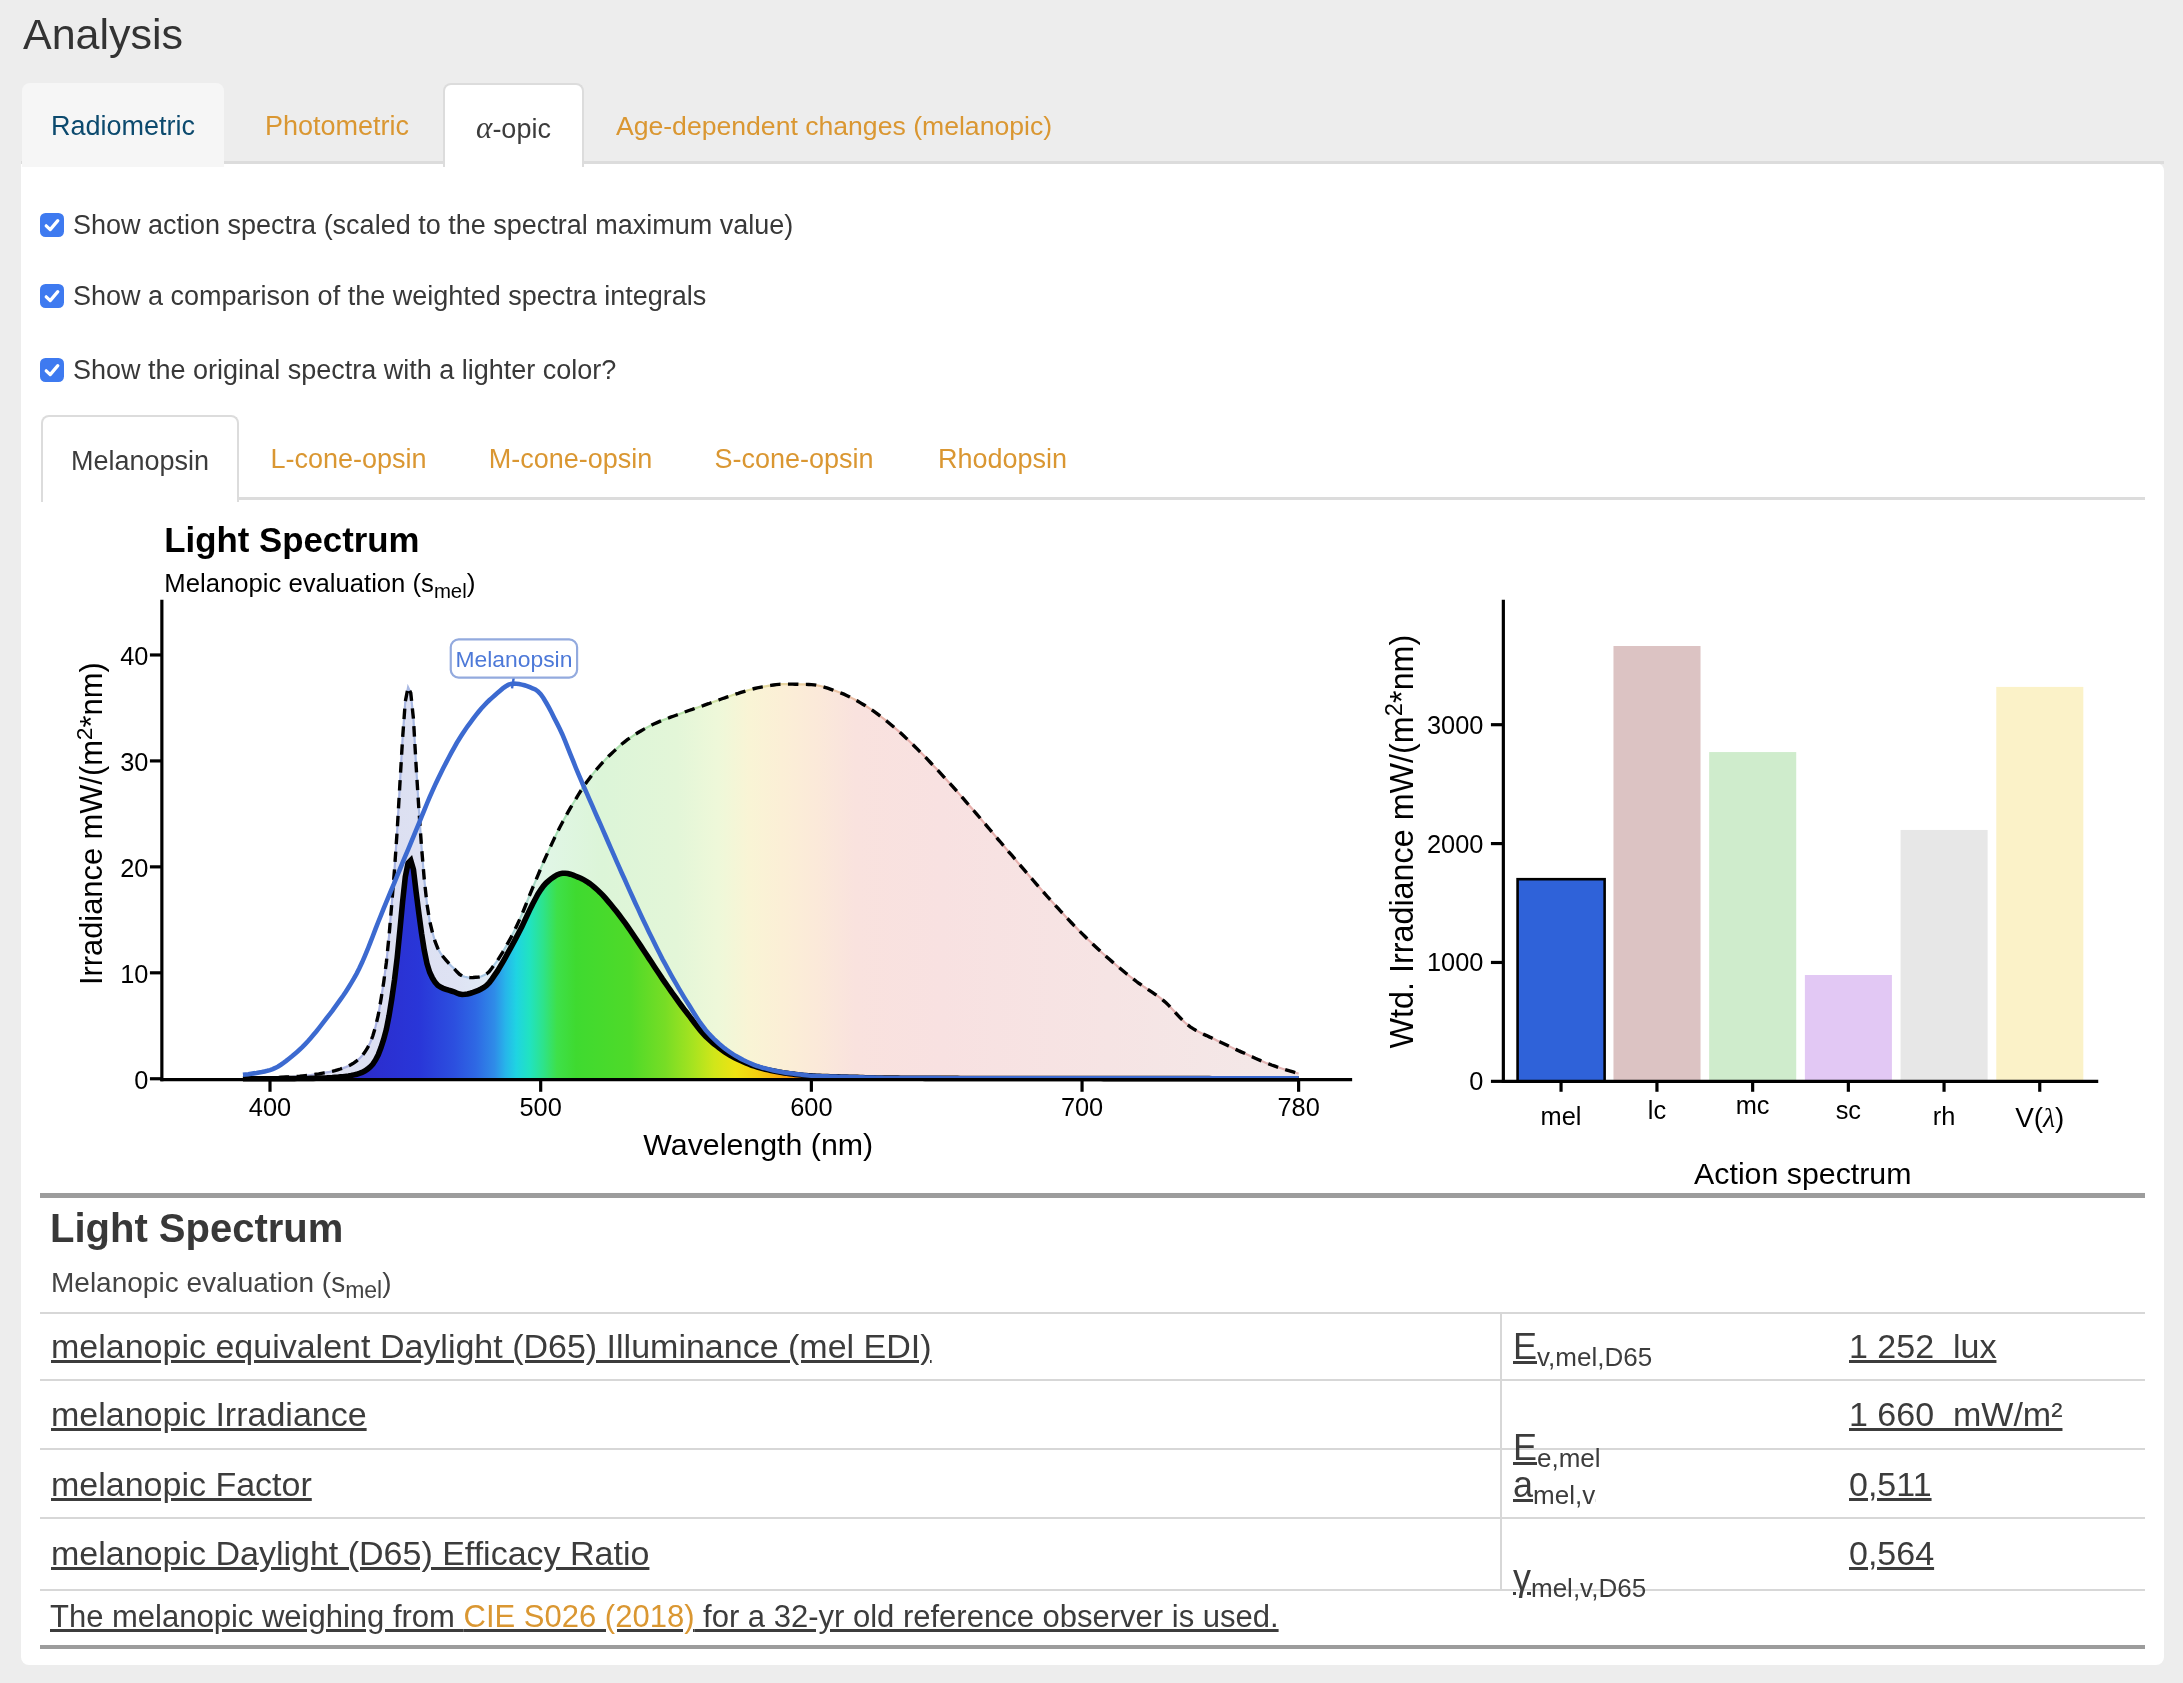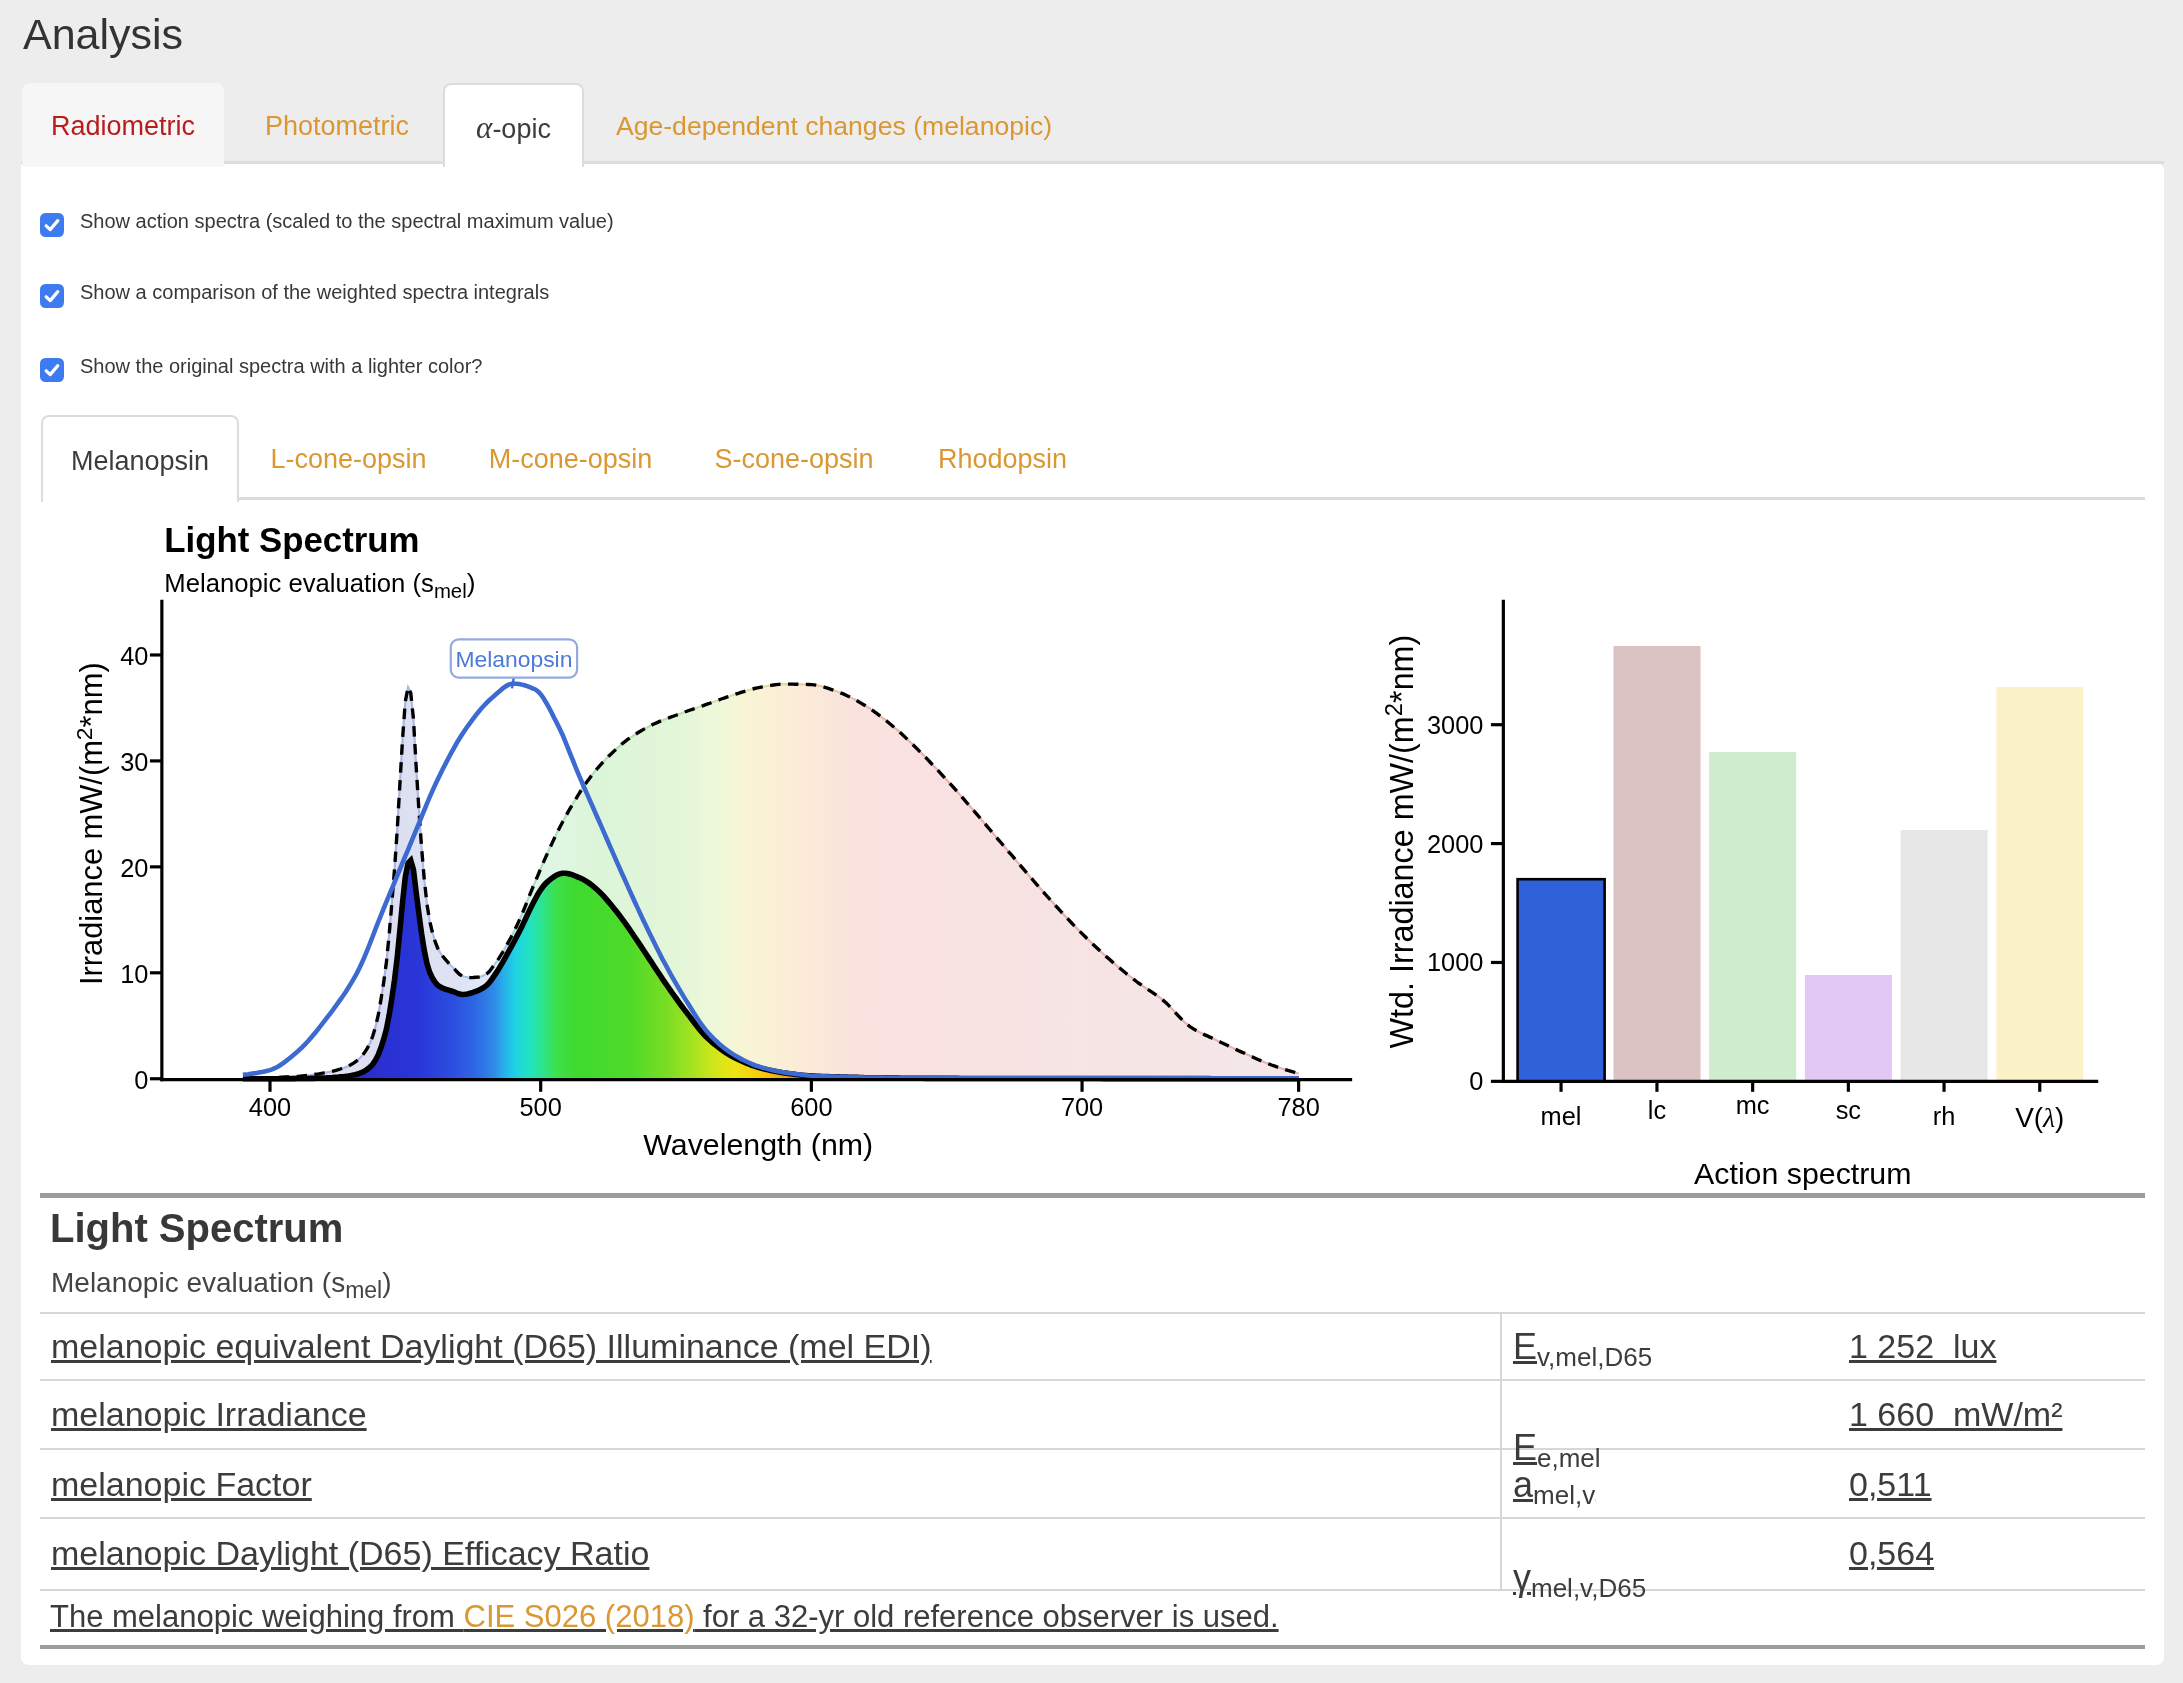--- a/index.html
+++ b/index.html
@@ -2,32 +2,32 @@
 <html><head>
 <meta charset="utf-8">
 <style>
   html,body{margin:0;padding:0;}
   body{width:2183px;height:1684px;background:#ededed;font-family:"Liberation Sans",sans-serif;position:relative;overflow:hidden;}
   .abs{position:absolute;}
   .orange{color:#da9732;}
   .dark{color:#3c3c3c;text-decoration:underline;}
   .tabtxt{font-size:27px;padding-top:3px;white-space:nowrap;}
   .cbrow{position:absolute;left:40px;width:24px;height:24px;border-radius:5.5px;background:#3e7af0;}
-  .cblbl{position:absolute;left:80px;font-size:20px;color:#383838;white-space:nowrap;}
+  .cblbl{position:absolute;left:73px;font-size:27px;color:#383838;white-space:nowrap;}
 </style>
 </head>
 <body>
 
   <div class="abs" style="left:23px;top:10px;font-size:43px;color:#333;">Analysis</div>
 
   <div class="abs" style="left:21px;top:163px;width:2143px;height:1502px;background:#ffffff;border-radius:0 8px 8px 8px;"></div>
 
   <div class="abs" style="left:21px;top:161px;width:2143px;height:2.5px;background:#dcdcdc;"></div>
 
-  <div class="abs tabtxt" style="left:22px;top:83px;width:202px;height:81px;background:#f6f6f6;border-radius:8px 8px 0 0;display:flex;align-items:center;justify-content:center;color:#b91c1c;">Radiometric</div>
+  <div class="abs tabtxt" style="left:22px;top:83px;width:202px;height:81px;background:#f6f6f6;border-radius:8px 8px 0 0;display:flex;align-items:center;justify-content:center;color:#0c4a6e;">Radiometric</div>
   <div class="abs tabtxt orange" style="left:232px;top:83px;width:210px;height:81px;display:flex;align-items:center;justify-content:center;">Photometric</div>
   <div class="abs tabtxt" style="left:443px;top:83px;width:141px;height:84px;background:#fff;border:2px solid #dcdcdc;border-bottom:none;border-radius:8px 8px 0 0;box-sizing:border-box;display:flex;align-items:center;justify-content:center;color:#3c3c3c;">
     <span><i style="font-family:'Liberation Serif',serif;font-size:31px;">α</i>-opic</span>
   </div>
   <div class="abs tabtxt orange" style="left:588px;top:83px;width:492px;height:81px;display:flex;align-items:center;justify-content:center;" style2="">
     <span style="font-size:26.6px;">Age-dependent changes (melanopic)</span>
   </div>
 
   <div class="cbrow" style="top:213px;"></div>
   <div class="cbrow" style="top:284px;"></div>

